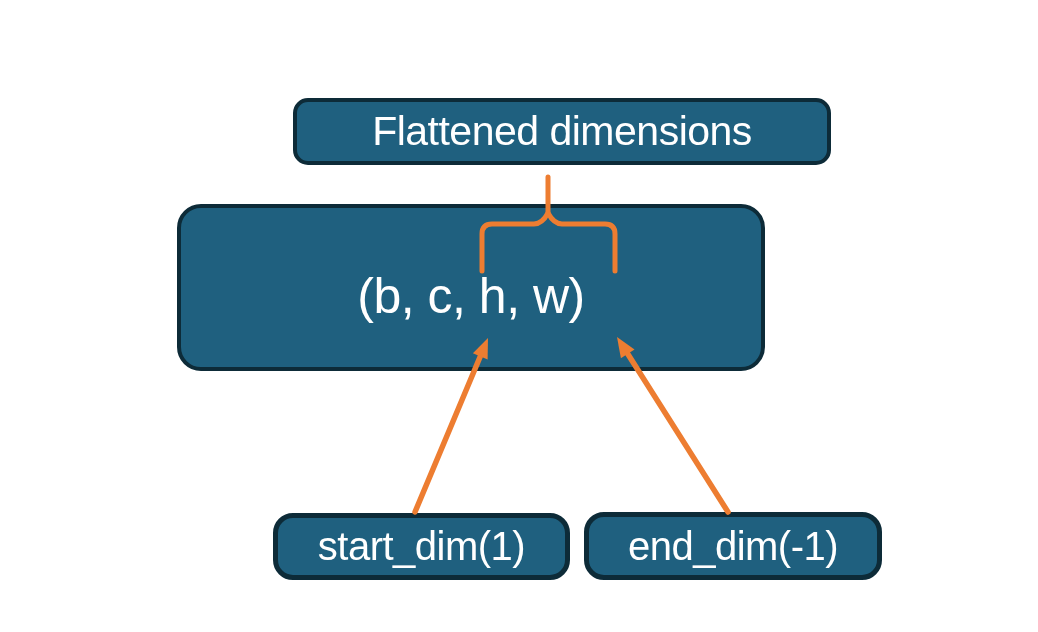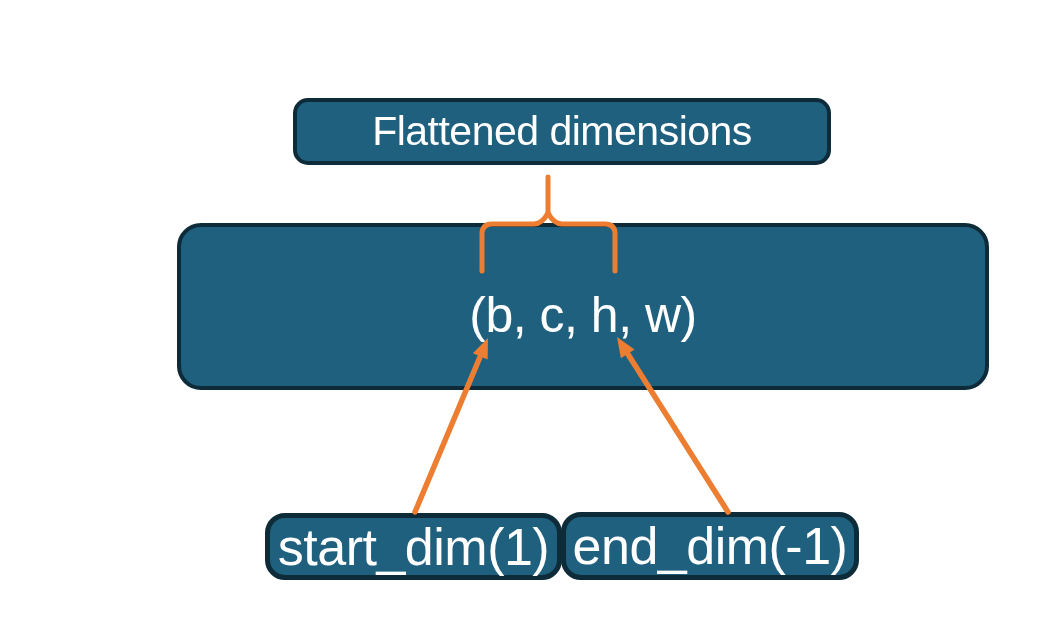--- a/index.html
+++ b/index.html
@@ -33,34 +33,35 @@
     white-space: nowrap;
   }
   .title-box {
     left: 293px; top: 98px;
     width: 538px; height: 67px;
     border: 4px solid var(--box-border);
     border-radius: 15px;
     font-size: 41px;
   }
   .tensor-box {
-    left: 177px; top: 223px;
-    width: 812px; height: 167px;
+    left: 177px; top: 204px;
+    width: 588px; height: 167px;
     border: 4px solid var(--box-border);
     border-radius: 24px;
     font-size: 50px;
     padding-top: 16px;
   }
   .param-box {
     border: 5px solid var(--box-border);
     border-radius: 20px;
-    font-size: 52px;
+    font-size: 40px;
+    margin-left: 8px;
   }
   .start-dim-box { left: 265px; top: 513px; width: 297px; height: 67px; }
-  .end-dim-box   { left: 561px; top: 512px; width: 298px; height: 68px; }
+  .end-dim-box   { left: 576px; top: 512px; width: 298px; height: 68px; }
 
   .overlay {
     position: absolute;
     left: 0; top: 0;
     width: 1038px; height: 632px;
     pointer-events: none;
   }
   .orange-stroke {
     stroke: var(--connector-orange);
     fill: none;

